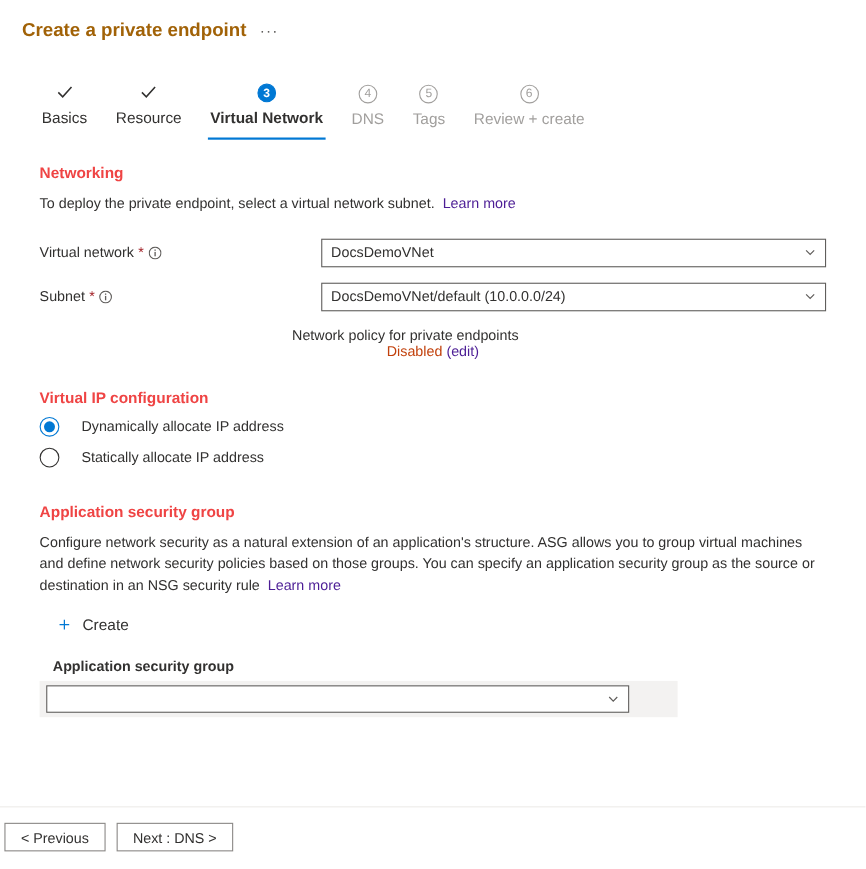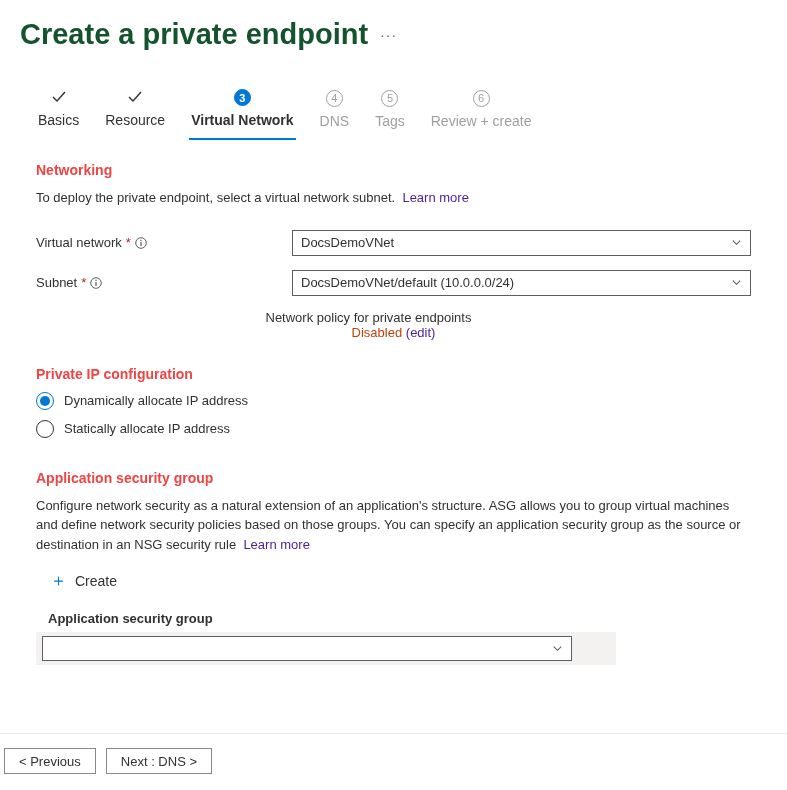--- a/index.html
+++ b/index.html
@@ -11,23 +11,23 @@
       width: 787px;
       height: 790px;
       position: relative;
     }
     .page-header {
       display: flex;
       align-items: center;
       padding: 18px 20px 0 20px;
     }
     .page-title {
-      font-size: 29px;
+      font-size: 17px;
       font-weight: 600;
-      color: #14532d;
+      color: #a16207;
     }
     .more-icon {
       margin-left: 12px;
       color: #605e5c;
       font-size: 14px;
       letter-spacing: 1px;
       cursor: pointer;
     }
     .tabs {
       display: flex;
@@ -126,21 +126,21 @@
       flex-direction: column;
     }
     .static-value {
       font-size: 13px;
       color: #c2410c;
     }
     .radio-group { margin-top: 6px; }
     .radio-item {
       display: flex;
       align-items: center;
-      gap: 10px;
+      gap: 20px;
       margin-bottom: 10px;
       cursor: pointer;
       font-size: 13px;
     }
     .radio-outer {
       width: 18px; height: 18px;
       border-radius: 50%;
       border: 1px solid #323130;
       display: inline-flex;
       align-items: center;
@@ -317,21 +317,21 @@
       <div class="form-label-col">
         <span>Network policy for private endpoints</span>
       </div>
       <div>
         <span class="static-value">Disabled</span>
         <a class="link">(edit)</a>
       </div>
     </div>
   </div>
 
-  <div class="section-title" style="margin-top:26px">Private IP configuration</div>
+  <div class="section-title" style="margin-top:26px">Virtual IP configuration</div>
   <div class="radio-group">
     <div class="radio-item selected">
       <span class="radio-outer">
           <span class="radio-inner"></span>
         </span>
       <span>Dynamically allocate IP address</span>
     </div>
     <div class="radio-item">
       <span class="radio-outer"></span>
       <span>Statically allocate IP address</span>

